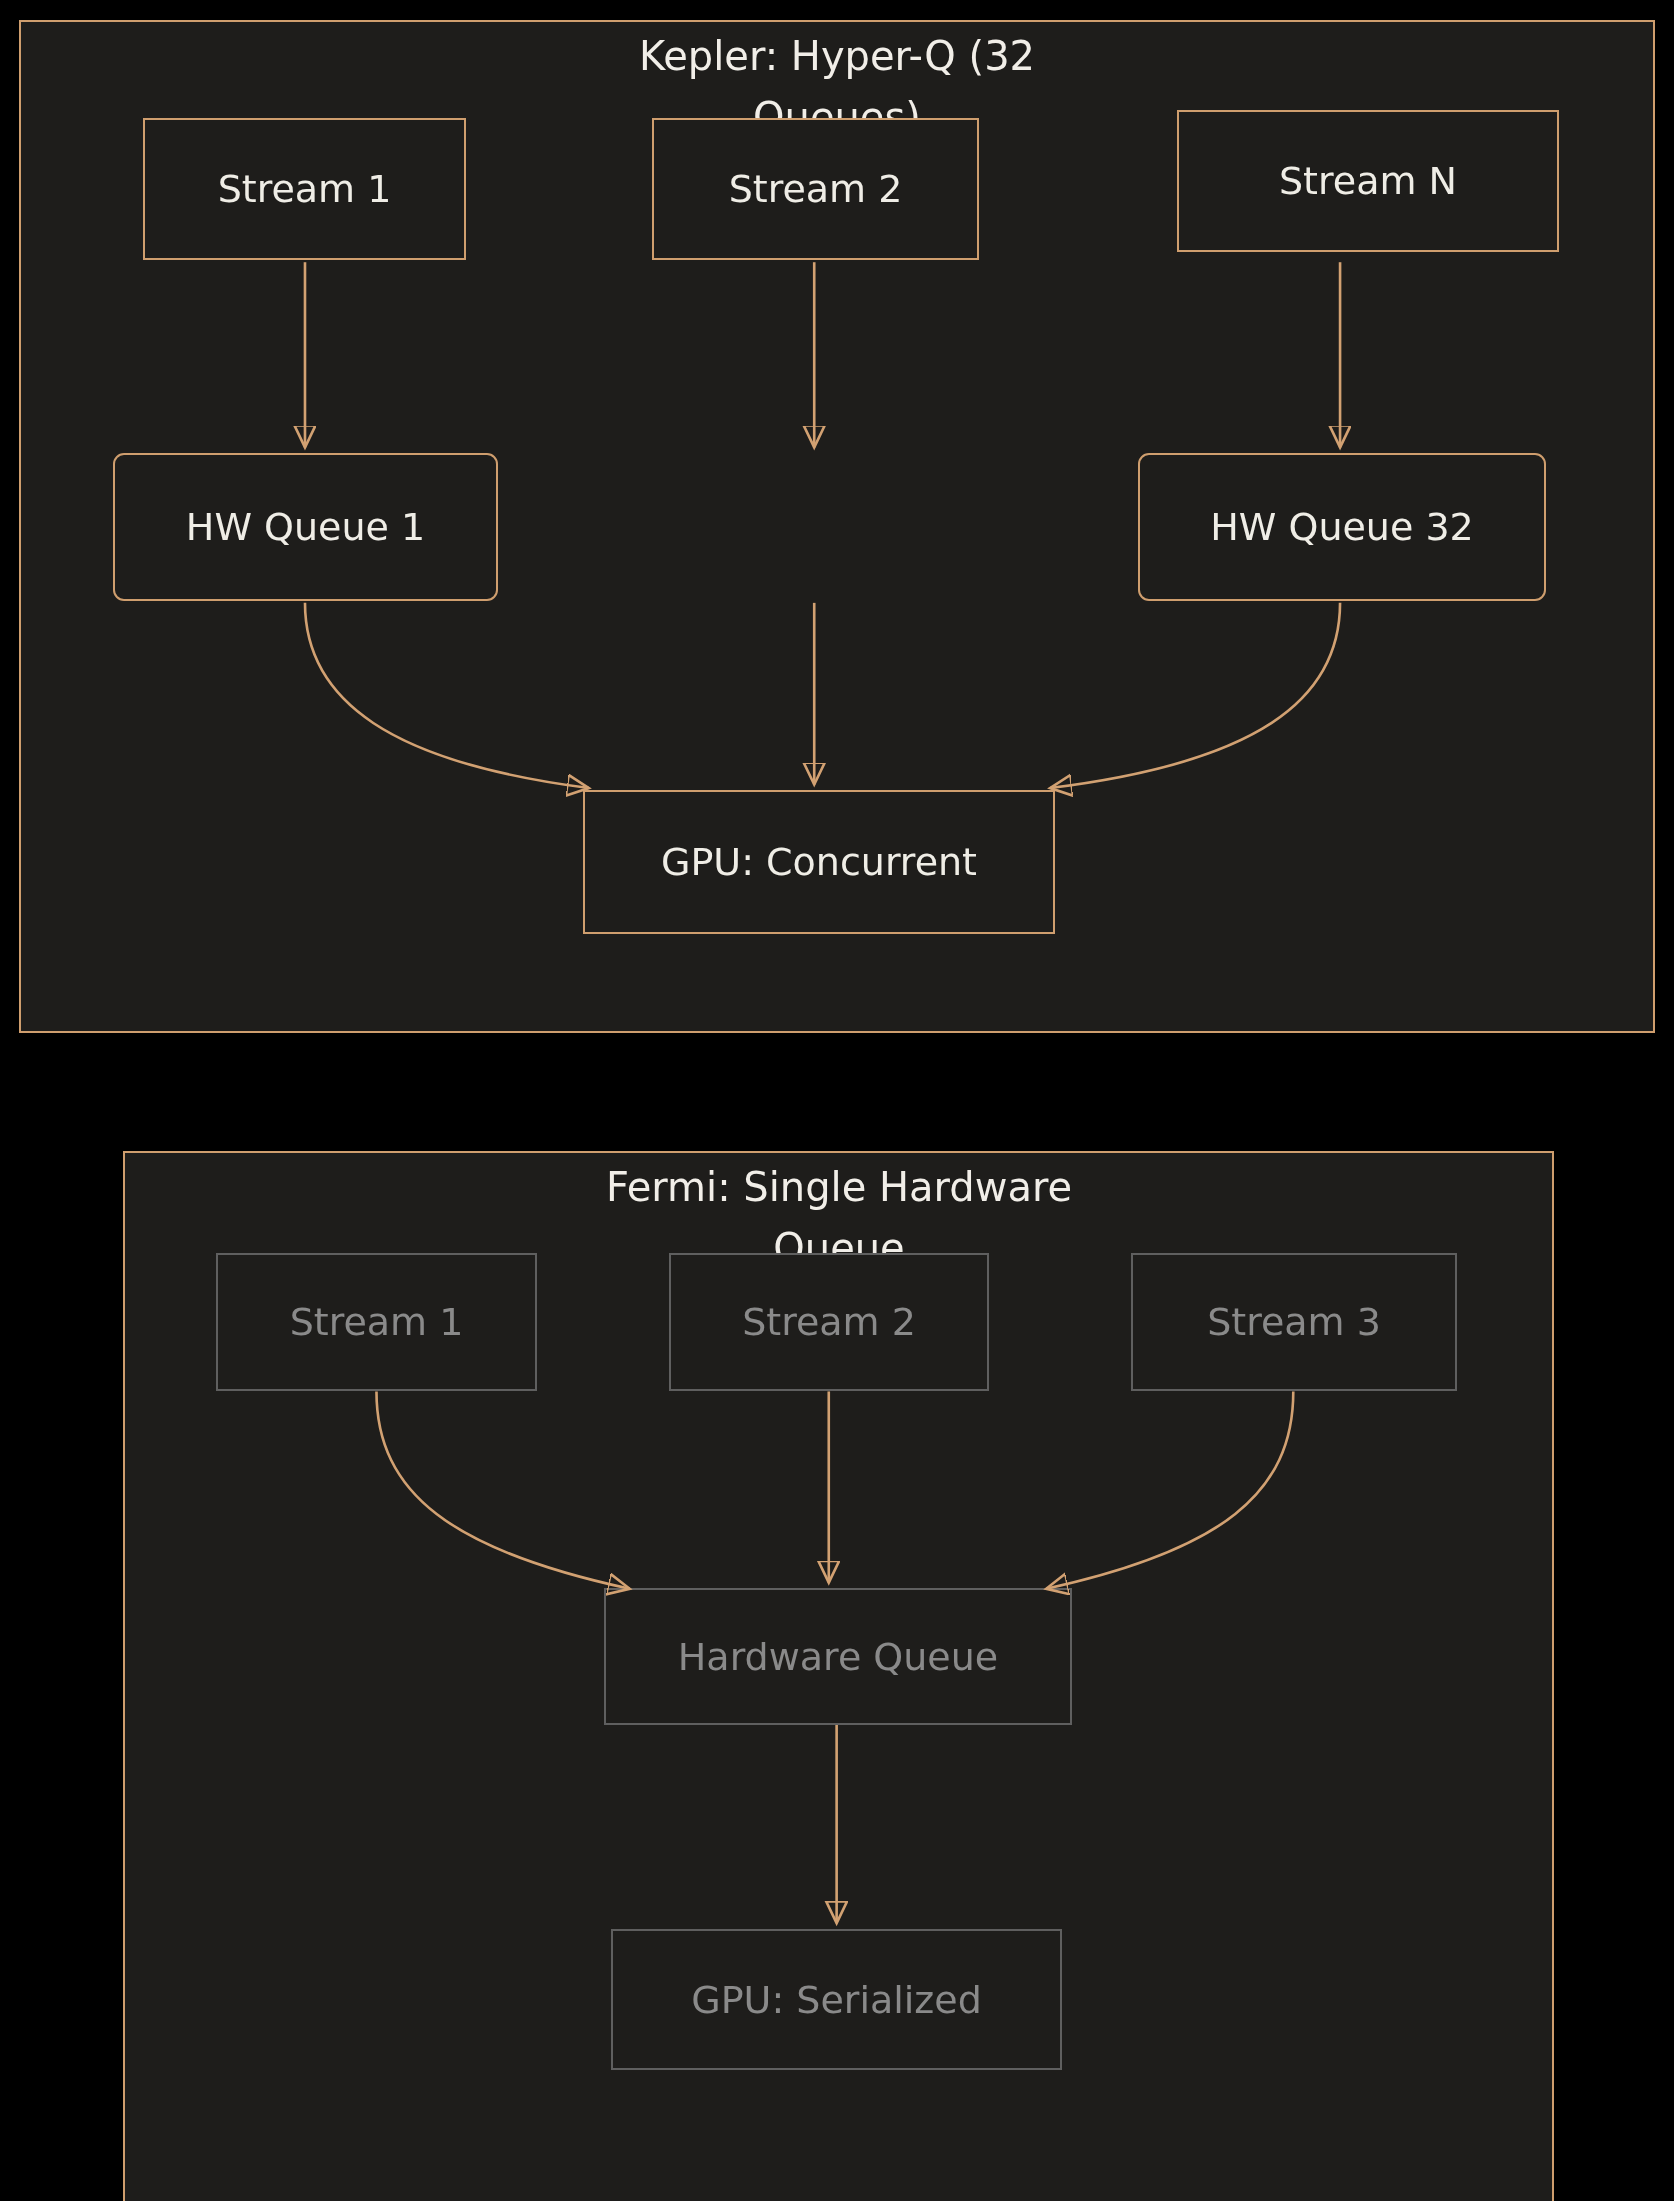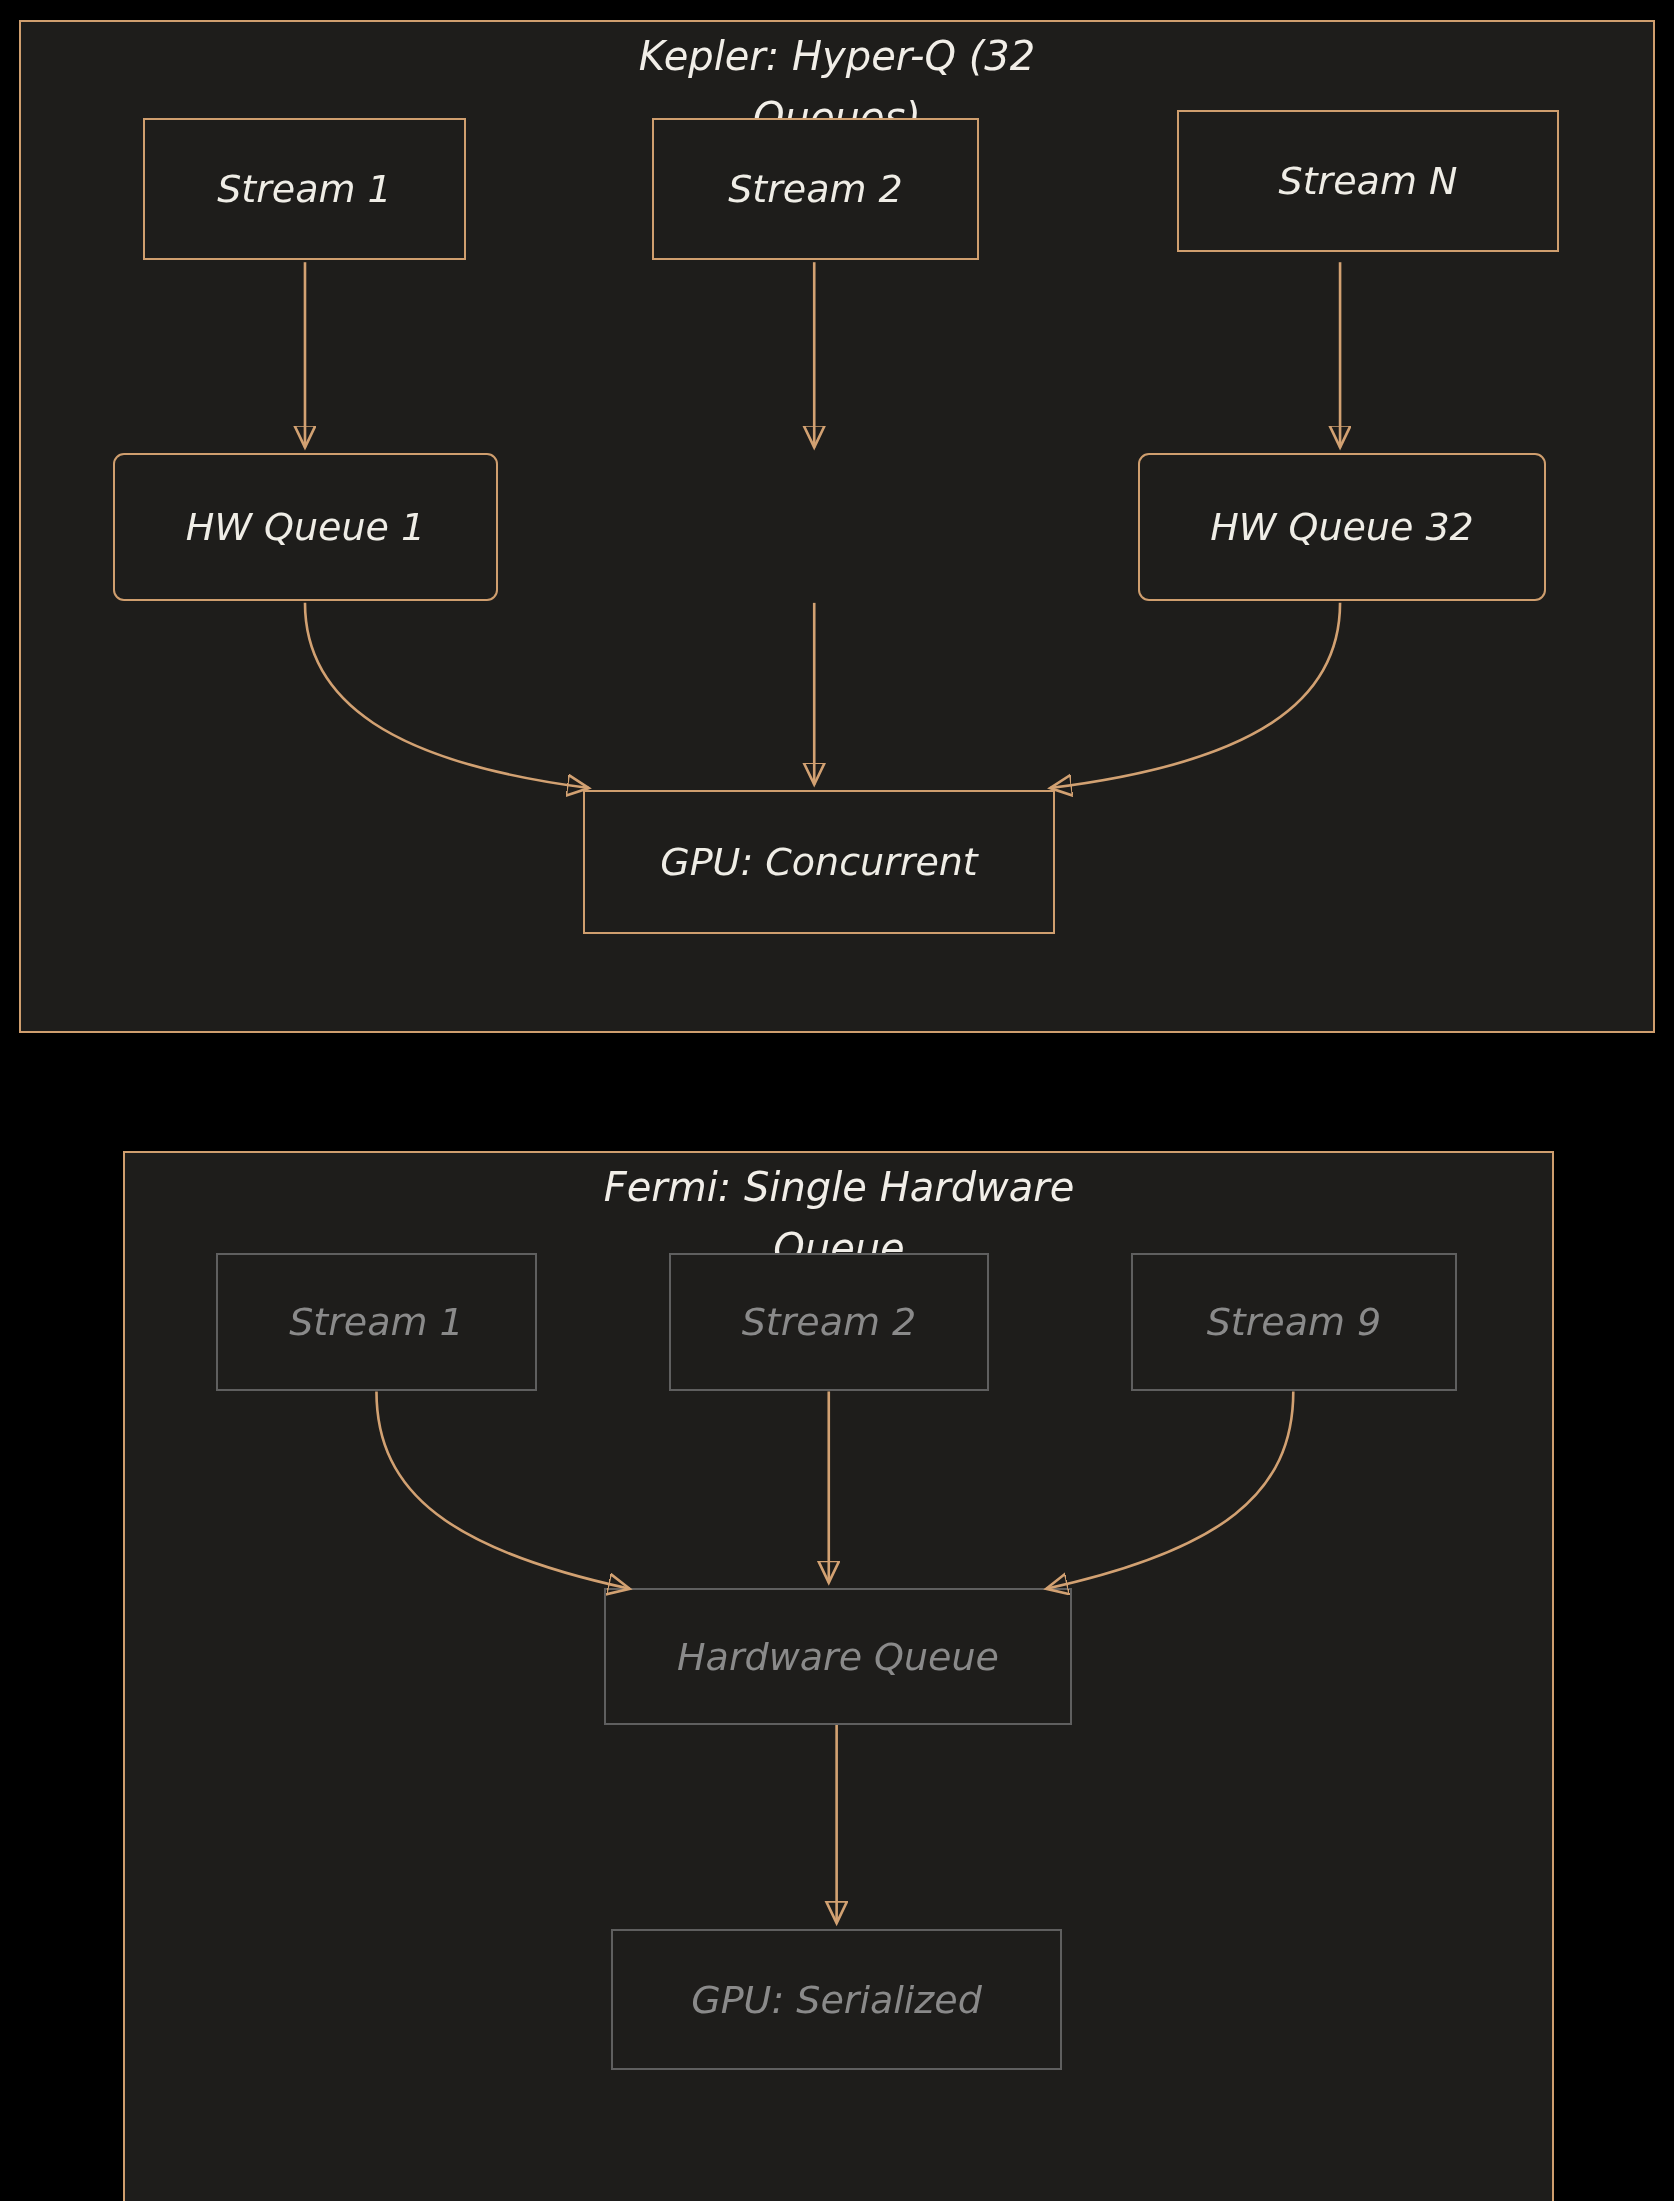--- a/index.html
+++ b/index.html
@@ -13,21 +13,20 @@
     height: 2201px;
     background: #000000;
     overflow: hidden;
     font-family: "DejaVu Sans", "Liberation Sans", sans-serif;
   }
   .panel {
     position: absolute;
     background: #1e1d1b;
     border: 2.6px solid #cf9e6e;
     box-sizing: border-box;
-    font-style: italic;
   }
   .panel-kepler {
     left: 19px;
     top: 20px;
     width: 1636px;
     height: 1013px;
   }
   .panel-fermi {
     left: 123px;
     top: 1151px;
@@ -131,21 +130,21 @@
   <section class="panel panel-fermi">
     <div class="panel-title">Fermi: Single Hardware Queue</div>
 
     <div class="node node-muted" style="left:91px; top:100px; width:321px; height:138px;">
       <span>Stream 1</span>
     </div>
     <div class="node node-muted" style="left:544px; top:100px; width:320px; height:138px;">
       <span>Stream 2</span>
     </div>
     <div class="node node-muted" style="left:1006px; top:100px; width:326px; height:138px;">
-      <span>Stream 9</span>
+      <span>Stream 3</span>
     </div>
 
     <div class="node node-muted" style="left:479px; top:435px; width:468px; height:137px;">
       <span>Hardware Queue</span>
     </div>
 
     <div class="node node-muted" style="left:486px; top:776px; width:451px; height:141px;">
       <span>GPU: Serialized</span>
     </div>
 

